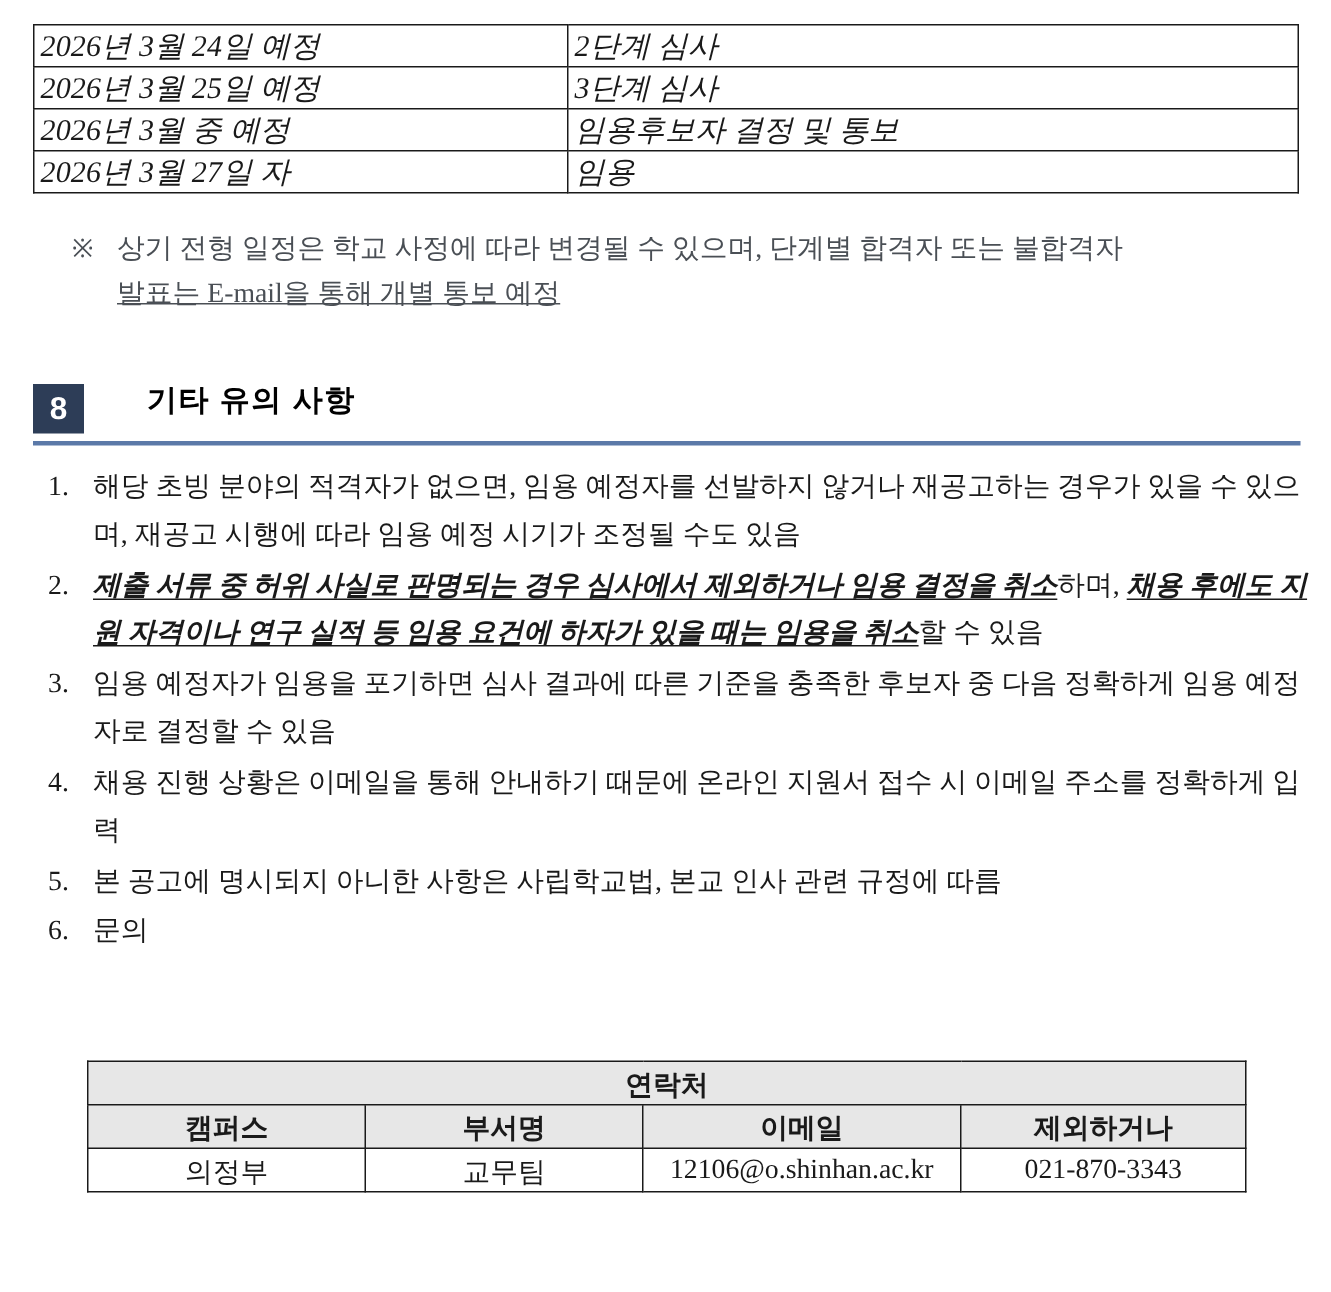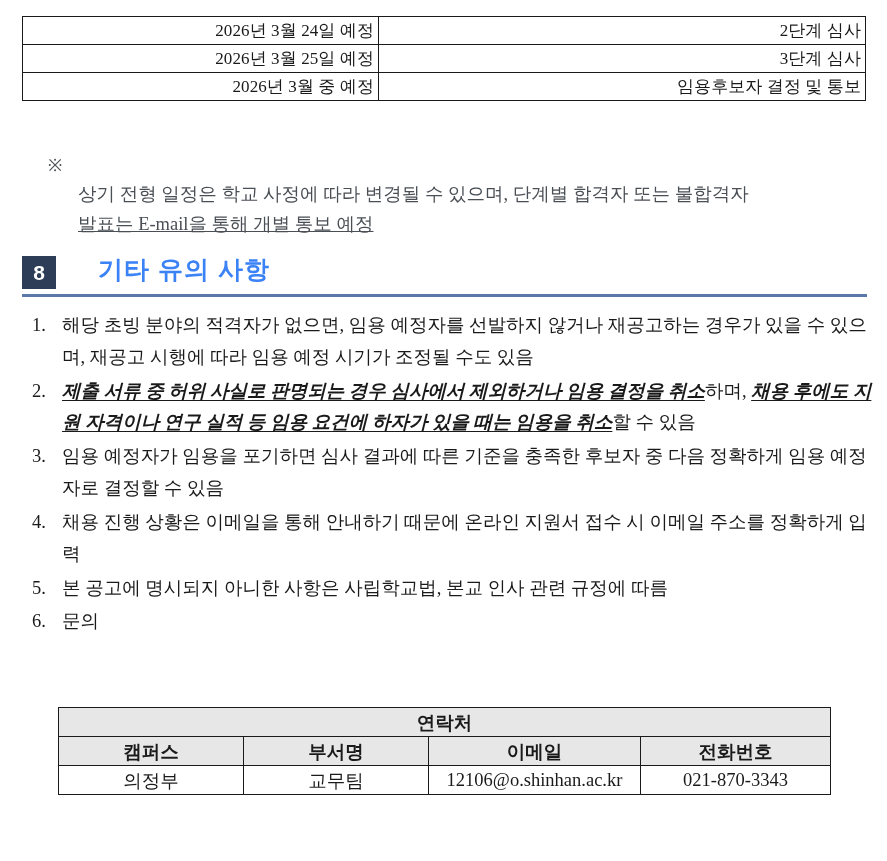--- a/index.html
+++ b/index.html
@@ -28,25 +28,26 @@
     position: absolute;
     left: 22px;
     top: 16px;
     width: 843px;
     border-collapse: collapse;
     table-layout: fixed;
   }
   .schedule-table td {
     border: 1px solid #1a1a1a;
     height: 27px;
-    text-align: right;
+    text-align: left;
     vertical-align: middle;
-    font-size: 17px;
+    font-size: 20px;
     letter-spacing: 0.1px;
     padding: 0 4px;
+    font-style: italic;
   }
   .schedule-table col.c1 { width: 356px; }
   .schedule-table col.c2 { width: 487px; }
 
   
   .note {
     position: absolute;
     left: 48px;
     top: 152px;
     width: 820px;
@@ -57,21 +58,20 @@
   .note .mark {
     position: absolute;
     left: 0;
     top: 0;
     font-size: 17px;
   }
   .note .note-body {
     display: block;
     padding-left: 30px;
     text-indent: 0;
-    margin-top: 28px;
   }
   .note .line2 { display: block; padding-left: 30px; text-decoration: underline; }
 
   
   .section-head {
     position: absolute;
     left: 22px;
     top: 253px;
     width: 845px;
     height: 44px;
@@ -89,23 +89,23 @@
     font-size: 21px;
     text-align: center;
     line-height: 33px;
   }
   .section-title {
     position: absolute;
     left: 76px;
     top: 0px;
     font-family: "Liberation Sans", sans-serif;
     font-weight: bold;
-    font-size: 25px;
+    font-size: 20px;
     letter-spacing: 1px;
-    color: #3b82f6;
+    color: #000000;
   }
   .section-rule {
     position: absolute;
     left: 0;
     top: 41px;
     width: 845px;
     height: 3px;
     background: #5b79a8;
   }
 
@@ -184,20 +184,24 @@
         <td>2단계 심사</td>
       </tr>
       <tr>
         <td>2026년 3월 25일 예정</td>
         <td>3단계 심사</td>
       </tr>
       <tr>
         <td>2026년 3월 중 예정</td>
         <td>임용후보자 결정 및 통보</td>
       </tr>
+      <tr>
+        <td>2026년 3월 27일 자</td>
+        <td>임용</td>
+      </tr>
     </tbody>
   </table>
 
   <div class="note">
     <span class="mark">※</span>
     <span class="note-body">상기 전형 일정은 학교 사정에 따라 변경될 수 있으며, 단계별 합격자 또는 불합격자</span>
     <span class="line2">발표는 E-mail을 통해 개별 통보 예정</span>
   </div>
 
   <div class="section-head">
@@ -241,21 +245,21 @@
         <col class="k4">
       </colgroup>
     <tbody>
       <tr>
         <th colspan="4">연락처</th>
       </tr>
       <tr>
         <th>캠퍼스</th>
         <th>부서명</th>
         <th>이메일</th>
-        <th>전화번호</th>
+        <th>제외하거나</th>
       </tr>
       <tr>
         <td>의정부</td>
         <td>교무팀</td>
         <td>12106@o.shinhan.ac.kr</td>
         <td>021-870-3343</td>
       </tr>
     </tbody>
   </table>
 

